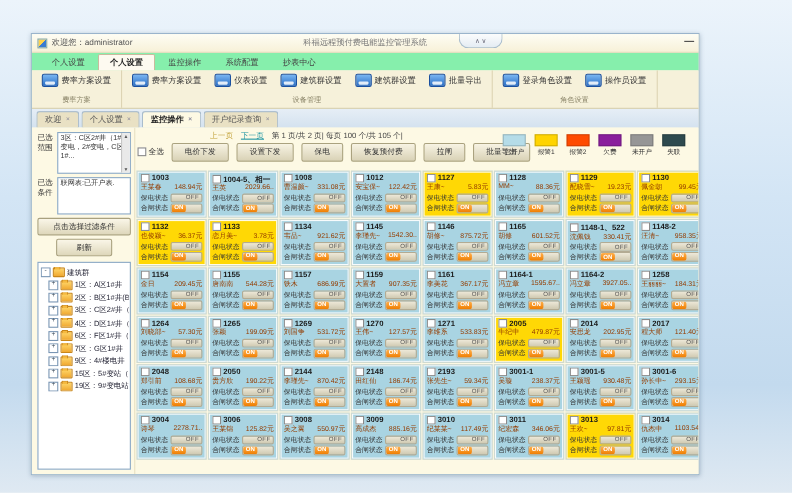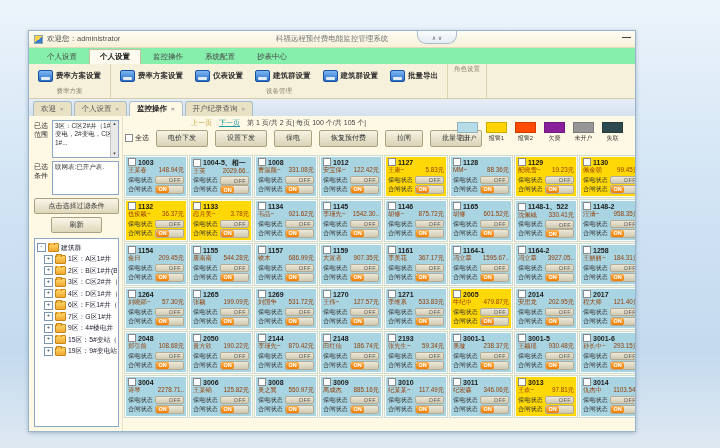--- a/index.html
+++ b/index.html
@@ -12,21 +12,21 @@
   .win-title{position:absolute;left:0;right:0;text-align:center;color:#777;font-size:7.5px;pointer-events:none;}
   .ribbon-pill{position:absolute;left:388px;top:0;width:38px;height:12px;background:linear-gradient(#fbfcfd,#e4ecf3);border:1px solid #a8bccc;border-top:none;border-radius:0 0 9px 9px;font-size:6px;color:#667;display:flex;align-items:center;justify-content:center;gap:4px;}
   .minbtn{position:absolute;right:4px;top:1px;font-size:9px;font-weight:bold;color:#333;cursor:default;}
   
   .rtabs{height:16px;background:#86efac;display:flex;align-items:flex-end;padding-left:8px;gap:2px;flex:0 0 auto;}
   .rtab{font-size:7.5px;color:#444;padding:2px 10px 2px;border-radius:2px 2px 0 0;}
   .rtab.active{background:#fdfaf0;border:1px solid #c9bb9e;border-bottom:none;font-weight:bold;color:#222;}
   
   .ribbon{height:34px;background:#f6f1da;border-bottom:1px solid #d5cca9;display:flex;flex:0 0 auto;}
   .rgroup{display:flex;flex-direction:column;border-right:1px solid #ddd4b4;padding:1px 4px 0;}
-  .g-btns{flex:1;display:flex;align-items:center;gap:2px;font-weight:bold;}
+  .g-btns{flex:1;display:flex;align-items:flex-start;gap:2px;}
   .rbtn{display:flex;align-items:center;gap:3px;font-size:7.5px;color:#333;padding:2px 5px;border-radius:2px;}
   .mon{width:13px;height:10px;background:linear-gradient(#7ab6f2,#2a6fc6);border:1px solid #1a50a0;border-radius:2px;position:relative;flex:0 0 auto;}
   .mon::after{content:"";position:absolute;left:2px;right:2px;bottom:1px;height:3px;background:rgba(255,255,255,.85);border-radius:1px;}
   .g-label{text-align:center;font-size:6.5px;color:#8a8468;padding:0 2px 2px;}
   
   .dtabs{height:17px;background:linear-gradient(#e6eef6,#d4e2ef);display:flex;align-items:flex-end;padding-left:4px;gap:2px;flex:0 0 auto;}
   .dtab{display:inline-flex;align-items:center;gap:4px;font-size:7.5px;color:#555;background:#e9e1c4;border:1px solid #a9bccc;border-bottom:none;border-radius:3px 3px 0 0;padding:2px 7px;}
   .dtab.active{background:#fdf9e4;color:#222;font-weight:bold;}
   .dtab .x{font-size:6px;color:#889;}
   
@@ -124,20 +124,30 @@
               <span>建筑群设置</span>
             </div>
             <div class="rbtn">
               <span class="mon"></span>
               <span>批量导出</span>
             </div>
           </div>
           <div class="g-label">设备管理</div>
         </div>
         <div class="rgroup">
+          <div class="g-btns">
+            <div class="rbtn">
+              <span class="mon"></span>
+              <span>登录角色设置</span>
+            </div>
+            <div class="rbtn">
+              <span class="mon"></span>
+              <span>操作员设置</span>
+            </div>
+          </div>
           <div class="g-label">角色设置</div>
         </div>
       </div>
 
     <div class="dtabs" id="dtabs">
         <span class="dtab">
           <span>欢迎</span>
           <span class="x">×</span>
         </span>
         <span class="dtab">

